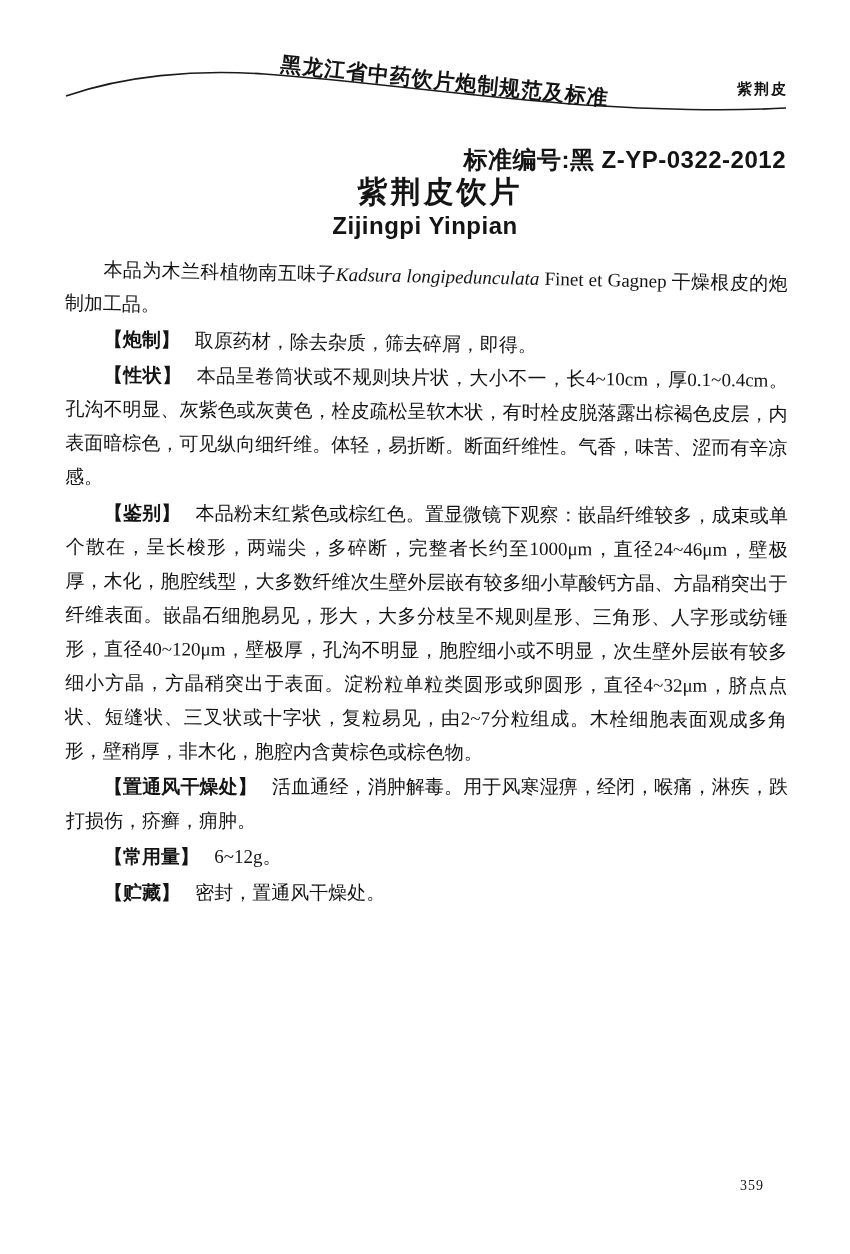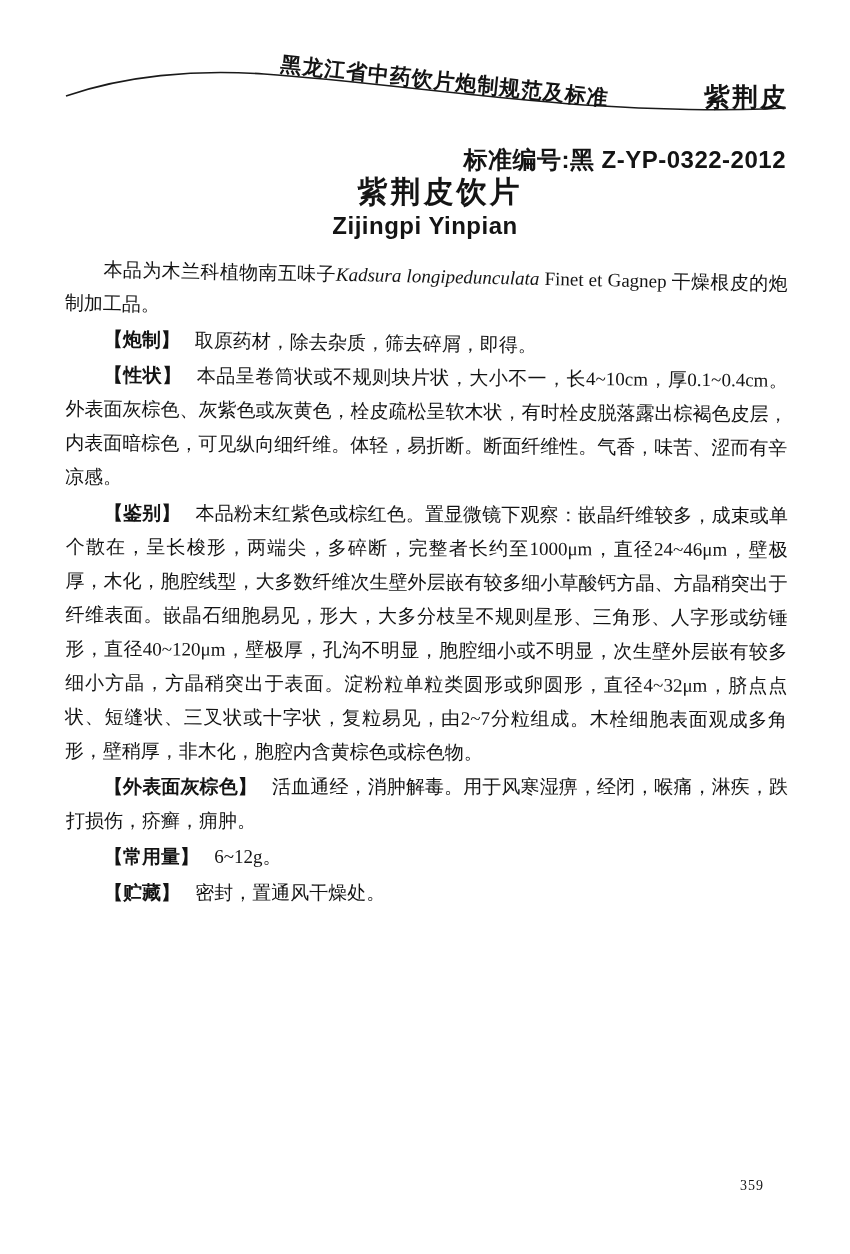--- a/index.html
+++ b/index.html
@@ -18,21 +18,21 @@
   .running-title{
     position:absolute;left:218px;top:-2px;
     font-family:"Liberation Sans", sans-serif;
     font-weight:700;font-size:21px;letter-spacing:1px;
     transform:rotate(6deg);transform-origin:left top;
     white-space:nowrap;
   }
   .hdr-section{
     position:absolute;right:0;top:28px;
     font-family:"Liberation Sans", sans-serif;
-    font-weight:700;font-size:26px;letter-spacing:2px;
+    font-weight:700;font-size:15px;letter-spacing:2px;
   }
   
   .std-no{
     position:absolute;top:144px;left:0;right:64px;
     text-align:right;
     font-family:"Liberation Sans", sans-serif;
     font-weight:700;font-size:24px;letter-spacing:0.5px;
   }
   .doc-title{
     position:absolute;top:172px;left:0;width:100%;
@@ -89,26 +89,26 @@
 
   <h1 class="doc-title">紫荆皮饮片</h1>
   <div class="doc-pinyin">Zijingpi Yinpian</div>
 
   <div class="body">
 
     <p class="skew-a"><span>本品为木兰科植物南五味子</span><span class="latin">Kadsura longipedunculata</span><span> Finet et Gagnep </span><span>干燥根皮的炮制加工品。</span></p>
 
     <p class="skew-b"><span class="sec-label">【炮制】</span><span>取原药材，除去杂质，筛去碎屑，即得。</span></p>
 
-    <p class="skew-c"><span class="sec-label">【性状】</span><span>本品呈卷筒状或不规则块片状，大小不一，长4~10cm，厚0.1~0.4cm。外表面灰棕色、灰紫色或灰黄色，栓皮疏松呈软木状，有时栓皮脱落露出棕褐色皮层，内表面暗棕色，可见纵向细纤维。体轻，易折断。断面纤维性。气香，味苦、涩而有辛凉感。</span></p>
+    <p class="skew-c"><span class="sec-label">【性状】</span><span>本品呈卷筒状或不规则块片状，大小不一，长4~10cm，厚0.1~0.4cm。孔沟不明显、灰紫色或灰黄色，栓皮疏松呈软木状，有时栓皮脱落露出棕褐色皮层，内表面暗棕色，可见纵向细纤维。体轻，易折断。断面纤维性。气香，味苦、涩而有辛凉感。</span></p>
 
     <p class="skew-d"><span class="sec-label">【鉴别】</span><span>本品粉末红紫色或棕红色。置显微镜下观察：嵌晶纤维较多，成束或单个散在，呈长梭形，两端尖，多碎断，完整者长约至1000μm，直径24~46μm，壁极厚，木化，胞腔线型，大多数纤维次生壁外层嵌有较多细小草酸钙方晶、方晶稍突出于纤维表面。嵌晶石细胞易见，形大，大多分枝呈不规则星形、三角形、人字形或纺锤形，直径40~120μm，壁极厚，孔沟不明显，胞腔细小或不明显，次生壁外层嵌有较多细小方晶，方晶稍突出于表面。淀粉粒单粒类圆形或卵圆形，直径4~32μm，脐点点状、短缝状、三叉状或十字状，复粒易见，由2~7分粒组成。木栓细胞表面观成多角形，壁稍厚，非木化，胞腔内含黄棕色或棕色物。</span></p>
 
 
-    <p><span class="sec-label">【外表面灰棕色】</span><span>活血通经，消肿解毒。用于风寒湿痹，经闭，喉痛，淋疾，跌打损伤，疥癣，痈肿。</span></p>
+    <p><span class="sec-label">【置通风干燥处】</span><span>活血通经，消肿解毒。用于风寒湿痹，经闭，喉痛，淋疾，跌打损伤，疥癣，痈肿。</span></p>
 
     <p><span class="sec-label">【常用量】</span><span>6~12g。</span></p>
 
     <p><span class="sec-label">【贮藏】</span><span>密封，置通风干燥处。</span></p>
 
   </div>
 
   <div class="page-number">359</div>
 
 </div>

